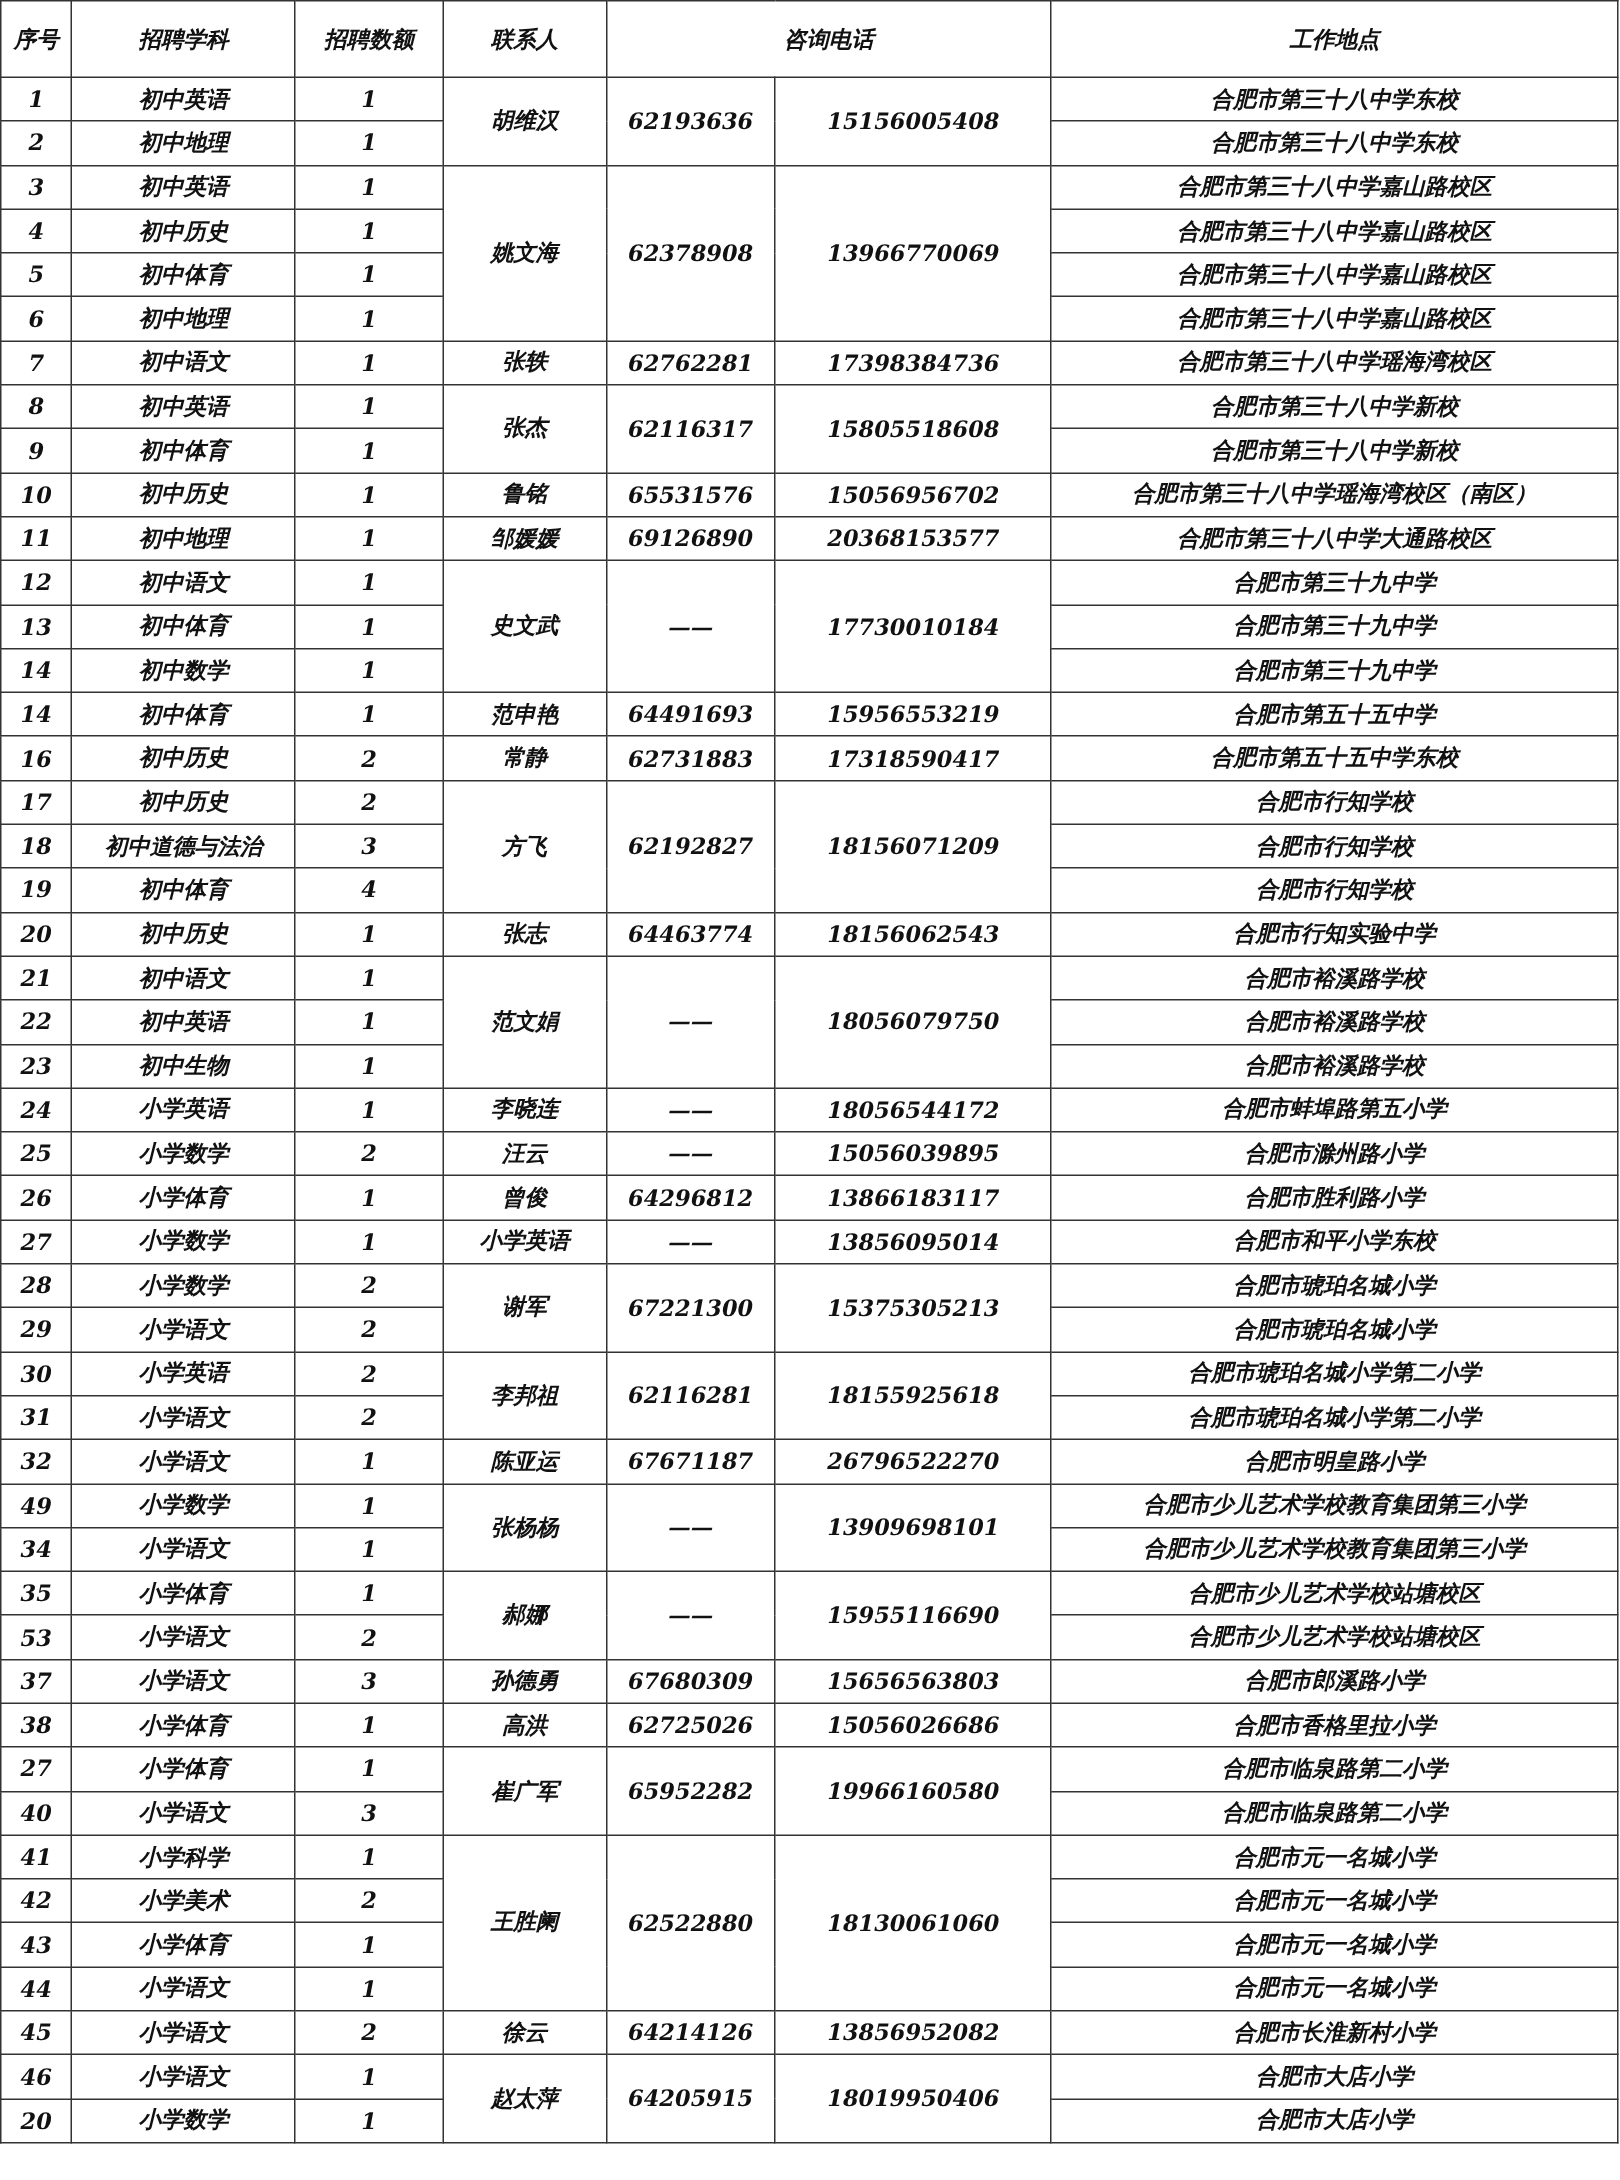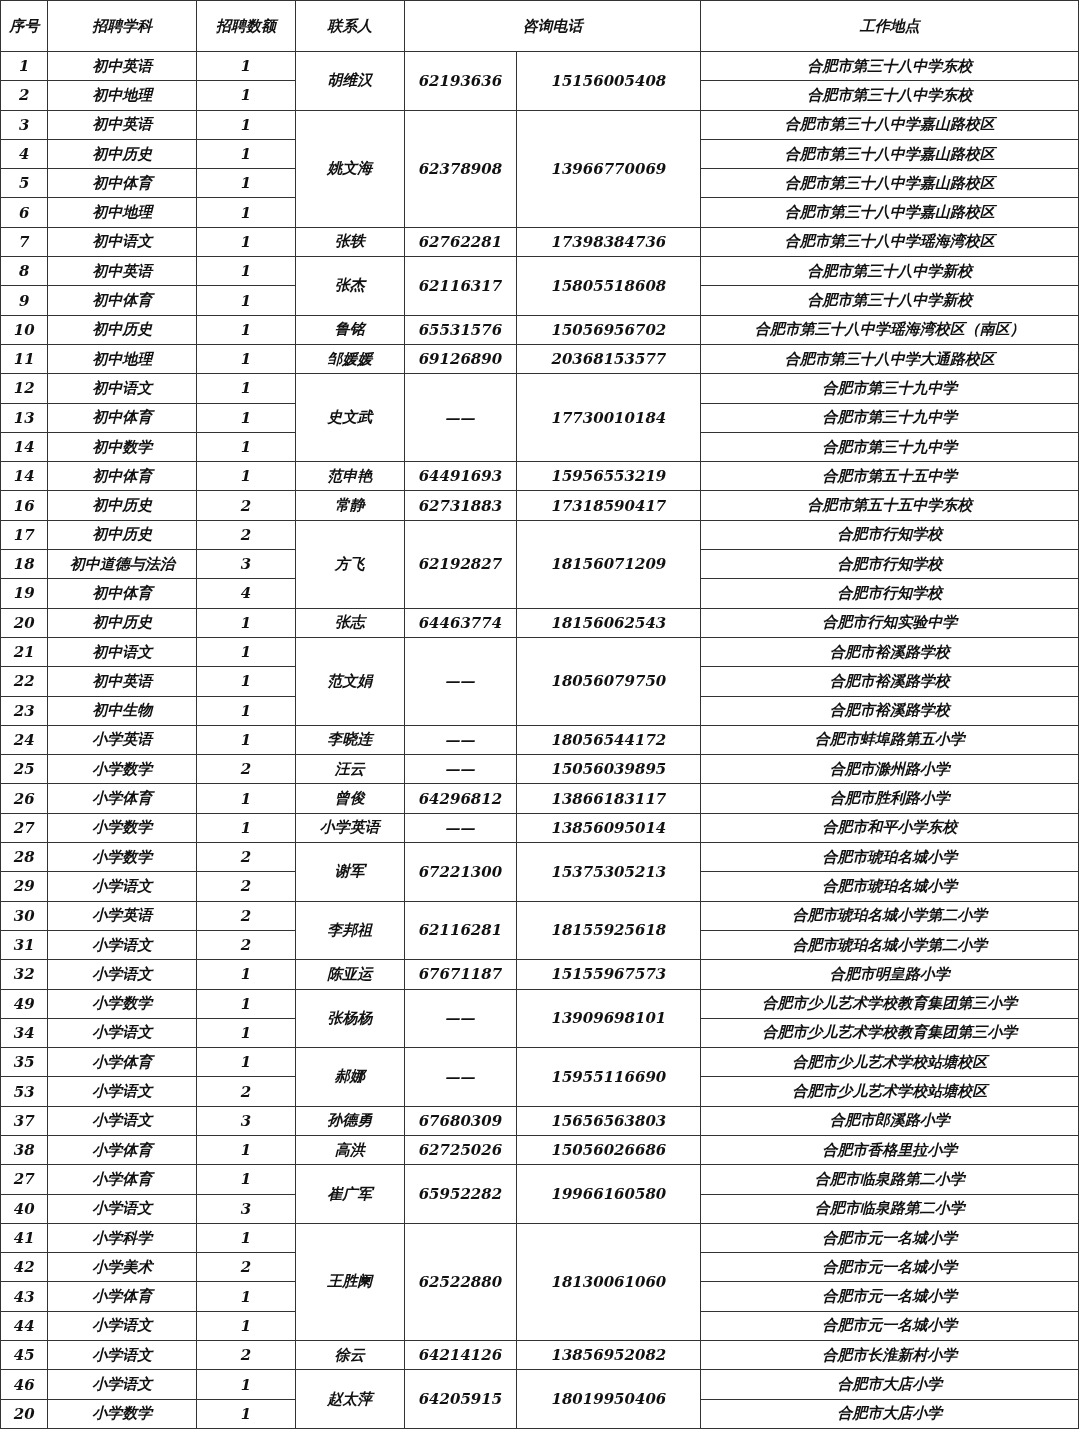--- a/index.html
+++ b/index.html
@@ -273,21 +273,21 @@
         <td>小学语文</td>
         <td>2</td>
         <td>合肥市琥珀名城小学第二小学</td>
       </tr>
       <tr>
         <td>32</td>
         <td>小学语文</td>
         <td>1</td>
         <td>陈亚运</td>
         <td>67671187</td>
-        <td>15155967573</td>
+        <td>26796522270</td>
         <td>合肥市明皇路小学</td>
       </tr>
       <tr>
         <td>49</td>
         <td>小学数学</td>
         <td>1</td>
         <td rowspan="2">张杨杨</td>
         <td rowspan="2">——</td>
         <td rowspan="2">13909698101</td>
         <td>合肥市少儿艺术学校教育集团第三小学</td>

